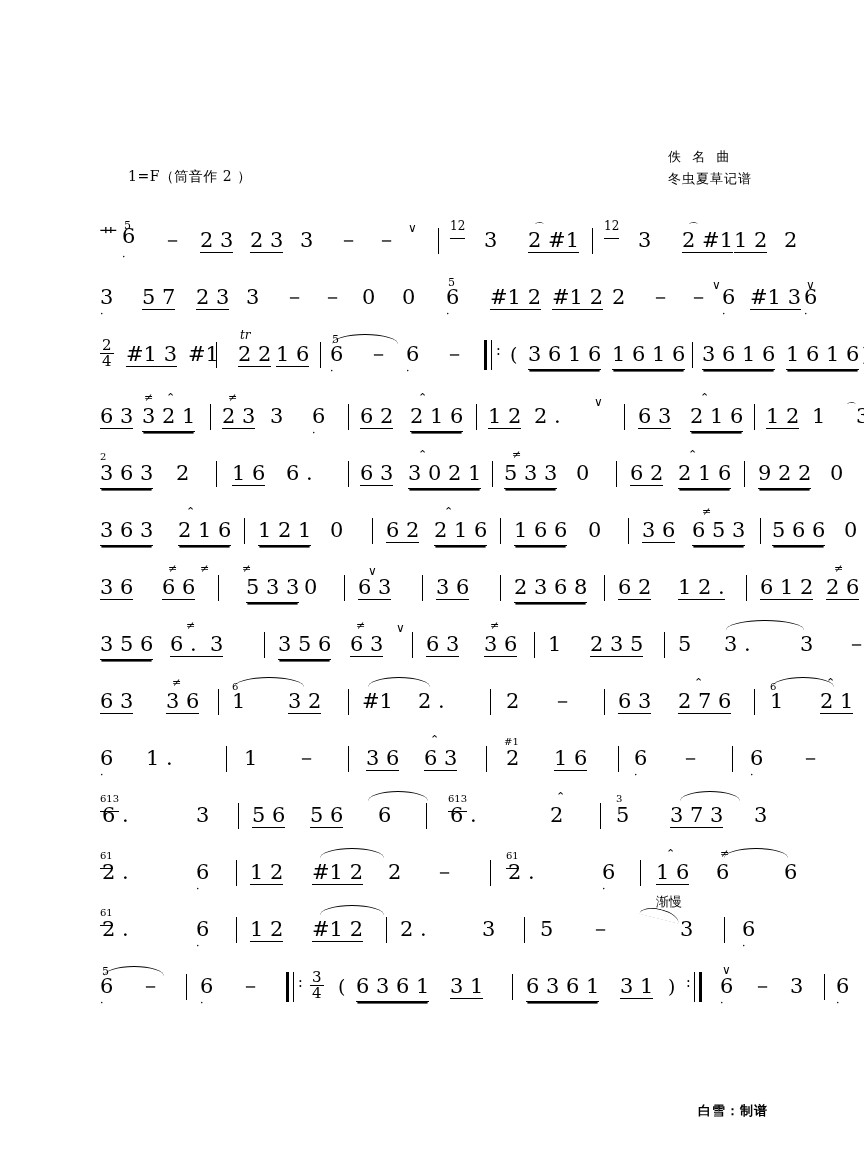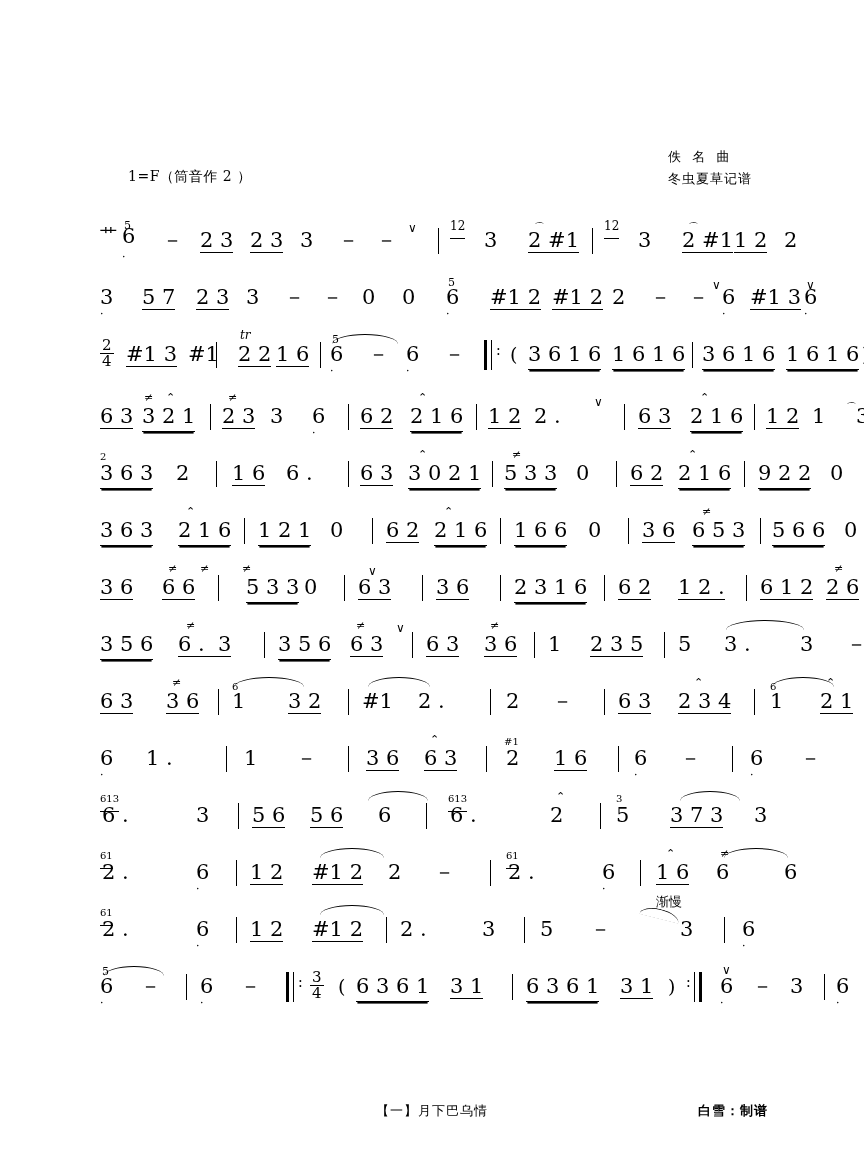--- a/index.html
+++ b/index.html
@@ -343,35 +343,35 @@
       <div class="bar" style="left:118px;"></div>
       <span class="cell" style="left:142px; top:-2px; font-size:11px;">≠</span>
       <span class="cell u2" style="left:146px;">5 3 3</span>
       <span class="cell" style="left:204px;">0</span>
       <div class="bar" style="left:244px;"></div>
       <span class="cell" style="left:268px; top:0px; font-size:12px;">∨</span>
       <span class="cell u1" style="left:258px;">6 3</span>
       <div class="bar" style="left:322px;"></div>
       <span class="cell u1" style="left:336px;">3 6</span>
       <div class="bar" style="left:400px;"></div>
-      <span class="cell u2" style="left:414px;">2 3 1 6</span>
+      <span class="cell u2" style="left:414px;">2 3 6 8</span>
       <div class="bar" style="left:504px;"></div>
       <span class="cell u1" style="left:518px;">6 2</span>
       <span class="cell u1" style="left:578px;">1 2 .</span>
       <div class="bar" style="left:646px;"></div>
       <span class="cell u1" style="left:660px;">6 1 2</span>
       <span class="cell" style="left:734px; top:-2px; font-size:11px;">≠</span>
       <span class="cell u1" style="left:726px;">2 6</span>
 
     </div>
 
     <div class="row">
       <span class="cell u2" style="left:0px;">3 5 6</span>
       <span class="cell" style="left:86px; top:-2px; font-size:11px;">≠</span>
-      <span class="cell u1" style="left:78px;">6 .  3</span>
+      <span class="cell u1" style="left:70px;">6 .  3</span>
       <div class="bar" style="left:164px;"></div>
       <span class="cell u2" style="left:178px;">3 5 6</span>
       <span class="cell" style="left:256px; top:-2px; font-size:11px;">≠</span>
       <span class="cell u1" style="left:250px;">6 3</span>
       <span class="cell" style="left:296px; top:0px; font-size:12px;">∨</span>
       <div class="bar" style="left:312px;"></div>
       <span class="cell u1" style="left:326px;">6 3</span>
       <span class="cell" style="left:390px; top:-2px; font-size:11px;">≠</span>
       <span class="cell u1" style="left:384px;">3 6</span>
       <div class="bar" style="left:434px;"></div>
@@ -397,21 +397,21 @@
       <div class="bar" style="left:248px;"></div>
       <div class="slur" style="left:268px; top:2px; width:62px;"></div>
       <span class="cell" style="left:262px;">#1</span>
       <span class="cell" style="left:318px;">2 .</span>
       <div class="bar" style="left:390px;"></div>
       <span class="cell" style="left:406px;">2</span>
       <span class="cell" style="left:452px;">－</span>
       <div class="bar" style="left:504px;"></div>
       <span class="cell u1" style="left:518px;">6 3</span>
       <span class="cell" style="left:594px; top:-2px; font-size:11px;">⌃</span>
-      <span class="cell u1" style="left:578px;">2 3 4</span>
+      <span class="cell u1" style="left:578px;">2 7 6</span>
       <div class="bar" style="left:654px;"></div>
       <div class="slur" style="left:672px; top:2px; width:62px;"></div>
       <span class="cell" style="left:670px; top:2px; font-size:10px;">6</span>
       <span class="cell" style="left:670px;">1</span>
       <span class="cell" style="left:726px; top:-2px; font-size:11px;">⌃</span>
       <span class="cell u1" style="left:720px;">2 1</span>
 
     </div>
 
     <div class="row">
@@ -543,16 +543,15 @@
       <span class="cell" style="left:652px;">－</span>
       <span class="cell" style="left:690px;">3</span>
       <div class="bar" style="left:724px;"></div>
       <span class="cell" style="left:736px;">6</span>
       <span class="cell" style="left:736px; top:34px; font-size:11px;">·</span>
 
     </div>
 
   </div>
 
-  <div class="footer-left">【一】月下巴乌情</div>
   <div class="footer-right">白雪：制谱</div>
 
 </div>
 
 </body></html>

